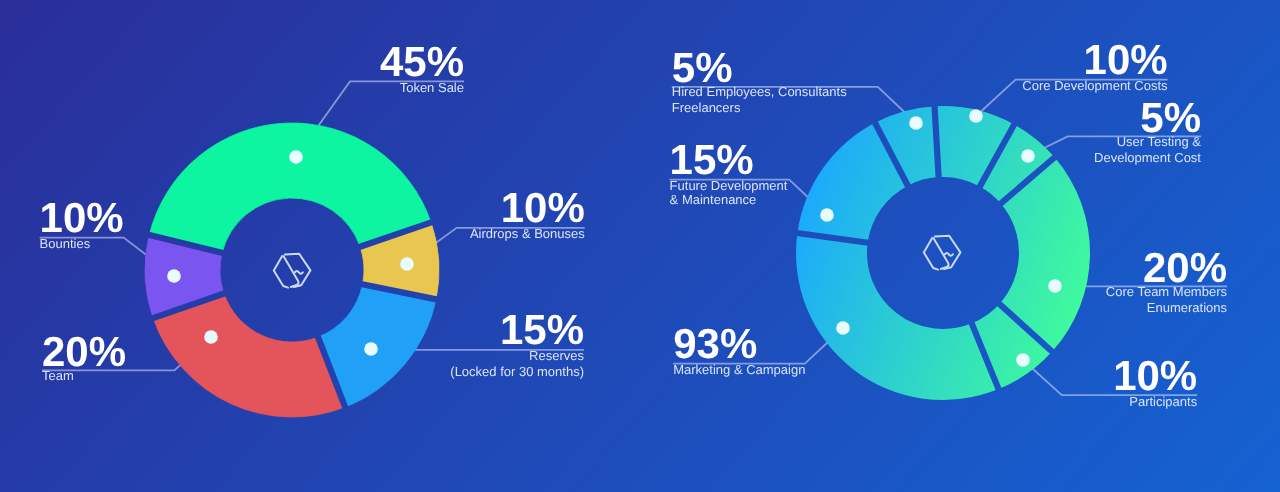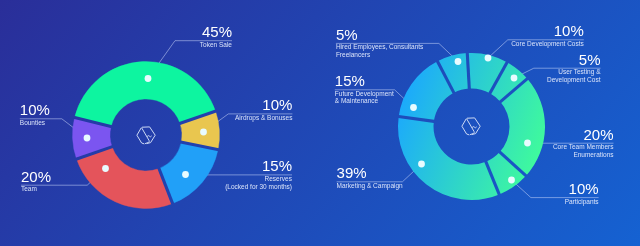--- a/index.html
+++ b/index.html
@@ -5,21 +5,21 @@
 <style>
   html,body{margin:0;padding:0;}
   body{width:640px;height:246px;overflow:hidden;
        font-family:"Liberation Sans",sans-serif;
        background:#2a2f9e;-webkit-font-smoothing:antialiased;}
   #stage{position:relative;width:640px;height:246px;overflow:hidden;}
   #bg{position:absolute;left:0;top:0;width:640px;height:246px;
       background:linear-gradient(131.6deg,#2a2e99 0%,#1562d2 100%);}
   svg.layer{position:absolute;left:0;top:0;width:640px;height:246px;}
   .cap{position:absolute;white-space:nowrap;color:#fff;}
-  .cap .pct{font-weight:normal;font-size:15px;line-height:13px;display:block;}
+  .cap .pct{font-weight:bold;font-size:21px;line-height:13px;display:block;}
   .cap .sub{font-size:6.5px;line-height:7.6px;display:block;color:#dbe4fa;}
 </style>
 </head>
 <body>
 
 <div id="stage">
   <div id="bg"></div>
   <svg class="layer" id="charts" viewBox="0 0 640 246">
       <defs>
         <linearGradient id="rgrad" x1="402.5" y1="101.3" x2="540.5" y2="151.7" gradientUnits="userSpaceOnUse">
@@ -128,21 +128,21 @@
       <div class="cap" style="top: 127.7px; left: 0px; width: 613.5px; text-align: right;">
         <span class="pct">20%</span>
         <span class="sub" style="margin-top: 2.6px;">Core Team Members</span>
         <span class="sub">Enumerations</span>
       </div>
       <div class="cap" style="top: 182.1px; left: 0px; width: 598.6px; text-align: right;">
         <span class="pct">10%</span>
         <span class="sub" style="margin-top: 2.6px;">Participants</span>
       </div>
       <div class="cap" style="top: 166.3px; left: 336.6px; text-align: left;">
-        <span class="pct">39%</span>
+        <span class="pct">93%</span>
         <span class="sub" style="margin-top: 2.6px;">Marketing &amp; Campaign</span>
       </div>
       <div class="cap" style="top: 74.3px; left: 334.8px; text-align: left;">
         <span class="pct">15%</span>
         <span class="sub" style="margin-top: 2.6px;">Future Development</span>
         <span class="sub">&amp; Maintenance</span>
       </div>
       <div class="cap" style="top: 27.9px; left: 335.9px; text-align: left;">
         <span class="pct">5%</span>
         <span class="sub" style="margin-top: 2.6px;">Hired Employees, Consultants</span>

